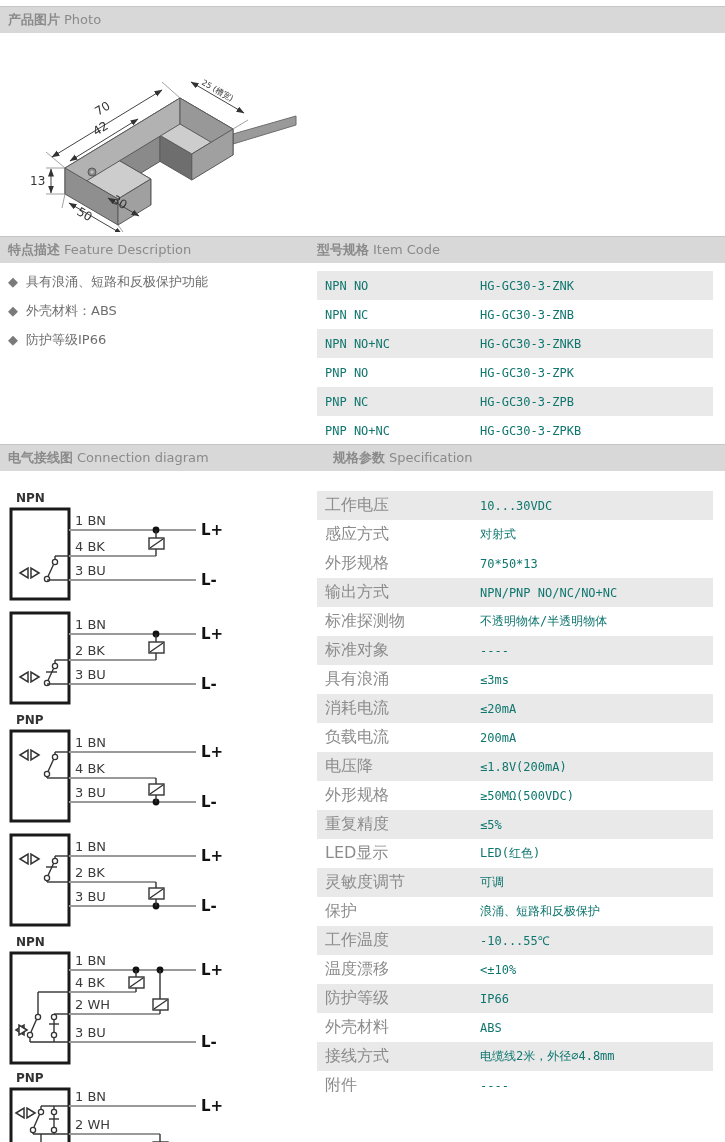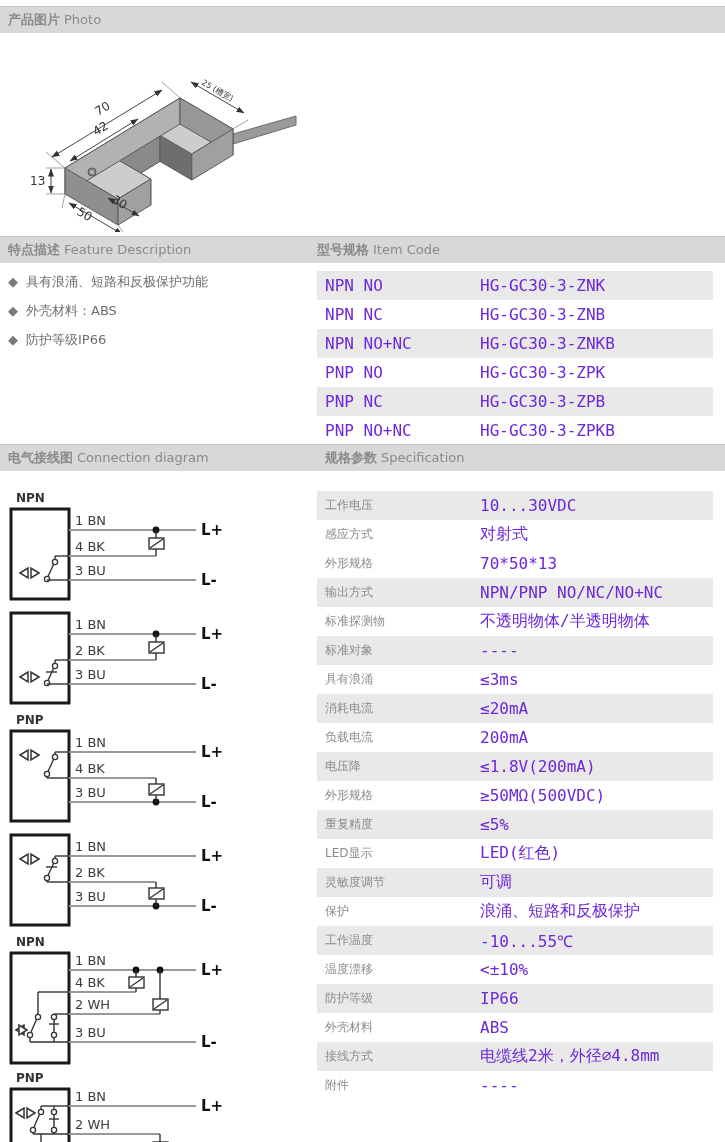--- a/index.html
+++ b/index.html
@@ -19,22 +19,22 @@
   .bar .right-title{position:absolute;left:317px;top:0;}
   
   #features{position:absolute;left:8px;top:272px;width:300px;}
   .feat{height:29px;line-height:20px;display:flex;align-items:flex-start;}
   .feat .bullet{color:#7a7a7a;font-size:13px;margin-right:8px;}
   .feat .ftext{color:#6e6e6e;font-size:13px;font-weight:normal;}
   
   .dtable{position:absolute;left:317px;width:396px;}
   .drow{display:flex;height:29px;align-items:center;}
   .drow.alt{background:#e9e9e9;}
-  .c1{width:155px;padding-left:8px;color:#8c8c8c;font-size:12px;flex:none;}
-  .c2{color:#6d28d9;font-size:16px;font-family:"DejaVu Sans Mono","Liberation Mono",monospace;}
+  .c1{width:155px;padding-left:8px;color:#8c8c8c;font-size:16px;flex:none;}
+  .c2{color:#0f766e;font-size:12px;font-family:"DejaVu Sans Mono","Liberation Mono",monospace;}
   #itemTable{top:271px;}
   #specTable{top:491px;}
   
   #diagrams{position:absolute;left:8px;top:490px;width:302px;}
   .diag-label{font-size:12px;font-weight:bold;color:#333;margin-left:8px;height:16px;line-height:16px;}
   .dg{display:block;}
   .wire{stroke:#999;stroke-width:2;}
   .blk{stroke:#333;stroke-width:1.4;fill:none;}
   .box{fill:#fff;stroke:#1a1a1a;stroke-width:3;}
   .pinlbl{font-size:13px;fill:#3c3c3c;}
@@ -151,21 +151,21 @@
       </div>
     <div class="drow">
         <div class="c1 c2">PNP NO+NC</div>
         <div class="c2">HG-GC30-3-ZPKB</div>
       </div>
   </div>
 
   <div class="bar" style="top:444px">
     <span class="t-zh">电气接线图</span><span class="t-en">Connection diagram</span>
     <span class="right-title">
-      <span class="t-zh" style="margin-left:8px">规格参数</span><span class="t-en">Specification</span>
+      <span class="t-zh" style="margin-left:16px">规格参数</span><span class="t-en">Specification</span>
     </span>
   </div>
 
   <div id="diagrams">
 
     <div class="diag-label">NPN</div>
     <svg class="dg" width="300" height="96" viewBox="0 0 300 96">
       <rect class="box" x="3" y="3" width="58" height="90"></rect>
       <line class="wire" x1="61" y1="24" x2="188" y2="24"></line>
       <line class="wire" x1="61" y1="50" x2="148" y2="50"></line>

